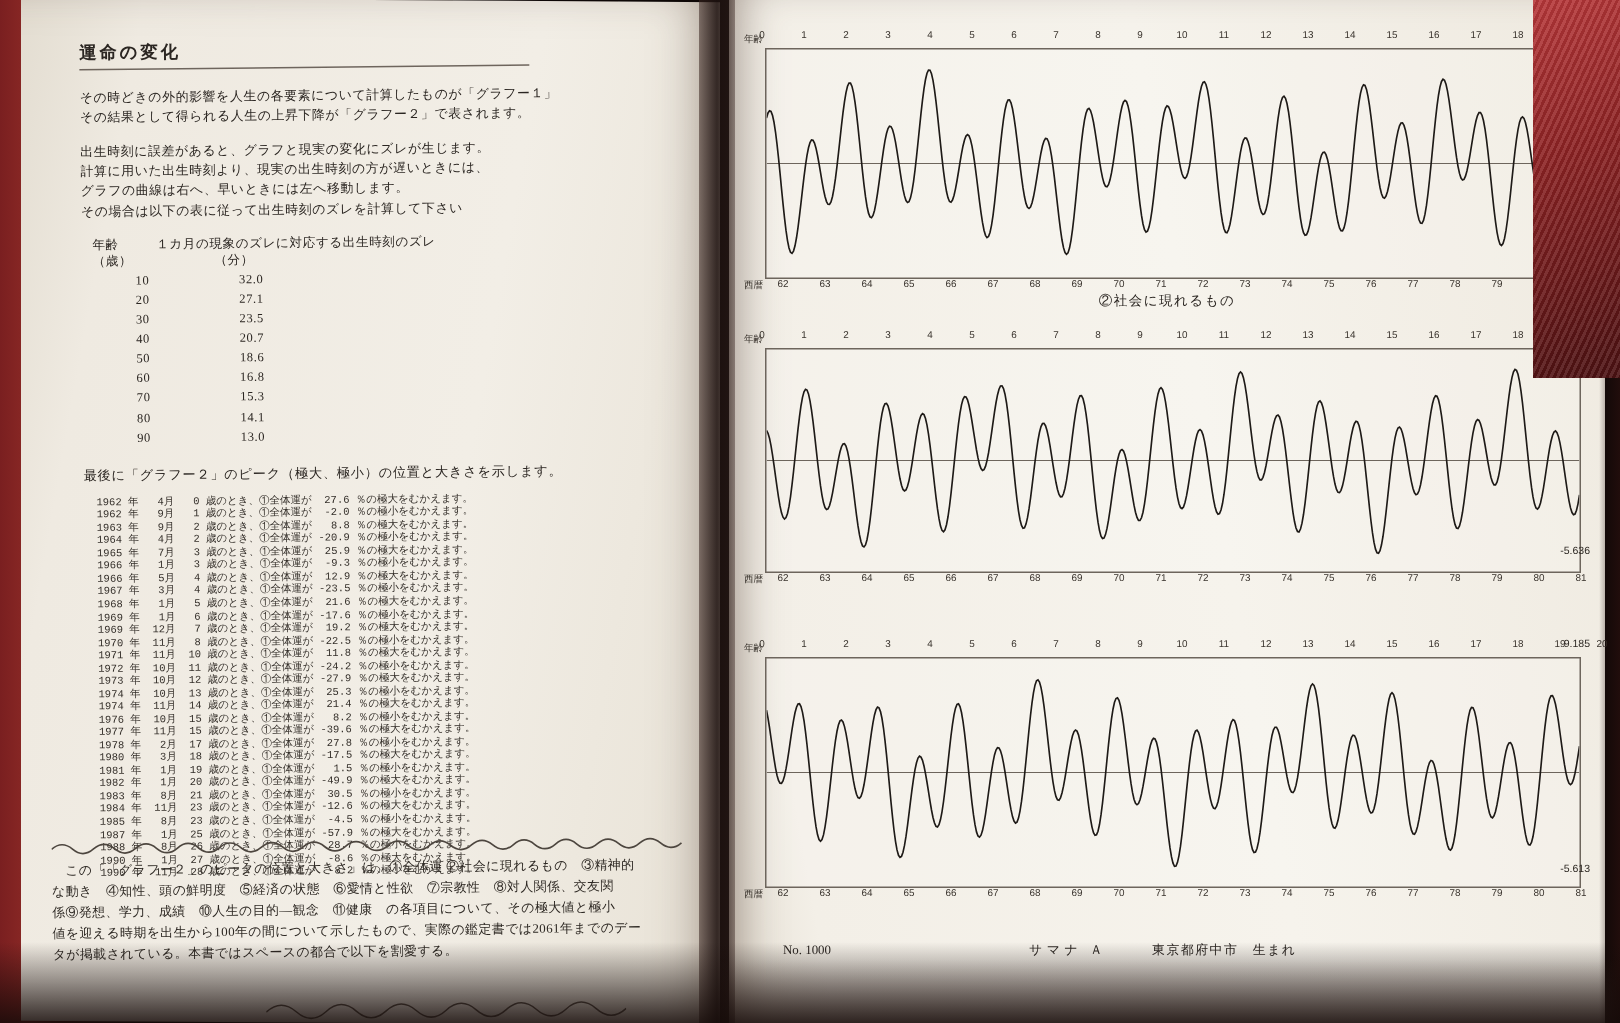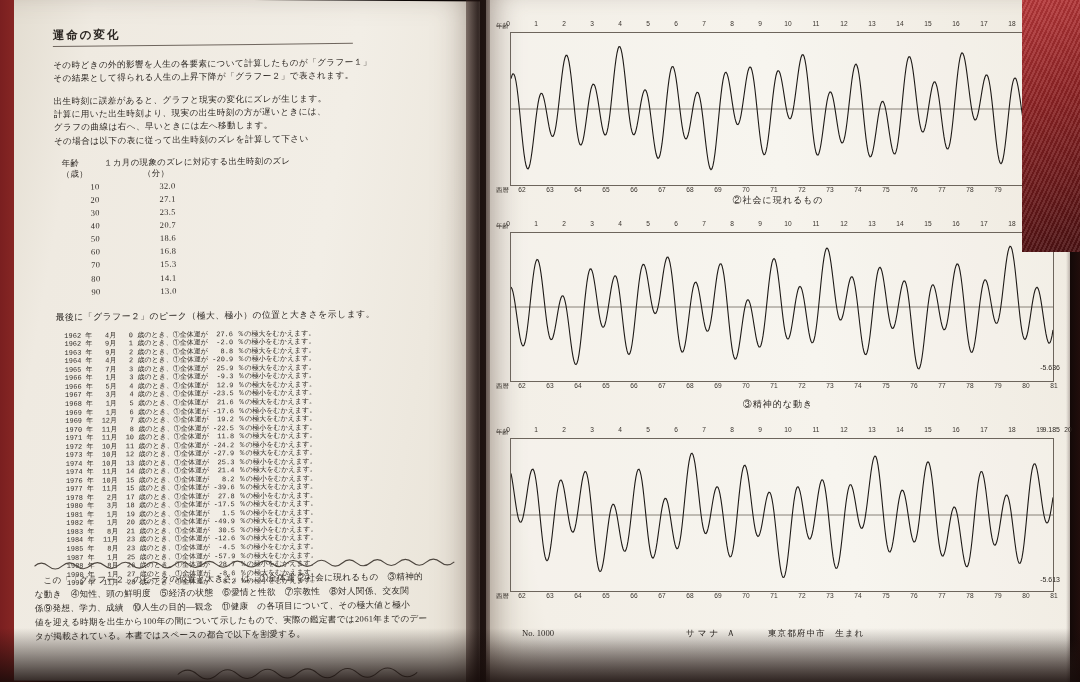--- a/index.html
+++ b/index.html
@@ -339,21 +339,20 @@
             <span style="left: 67.5%;">75</span>
             <span style="left: 72.5%;">76</span>
             <span style="left: 77.5%;">77</span>
             <span style="left: 82.5%;">78</span>
             <span style="left: 87.5%;">79</span>
             <span style="left: 92.5%;">80</span>
             <span style="left: 97.5%;">81</span>
           </div>
       </div>
     </div>
-    <div class="chart-cap" style="top:398px;">③精神的な動き</div>
 
     <div class="chart-block" style="top:420px;">
       <div class="lbl-age" style="left:10px;top:8px;">年齢</div>
       <div class="axis-top" style="top:6px;">
         <div class="tickrow" id="t3a">
             <span style="left: 0%;">0</span>
             <span style="left: 5%;">1</span>
             <span style="left: 10%;">2</span>
             <span style="left: 15%;">3</span>
             <span style="left: 20%;">4</span>

